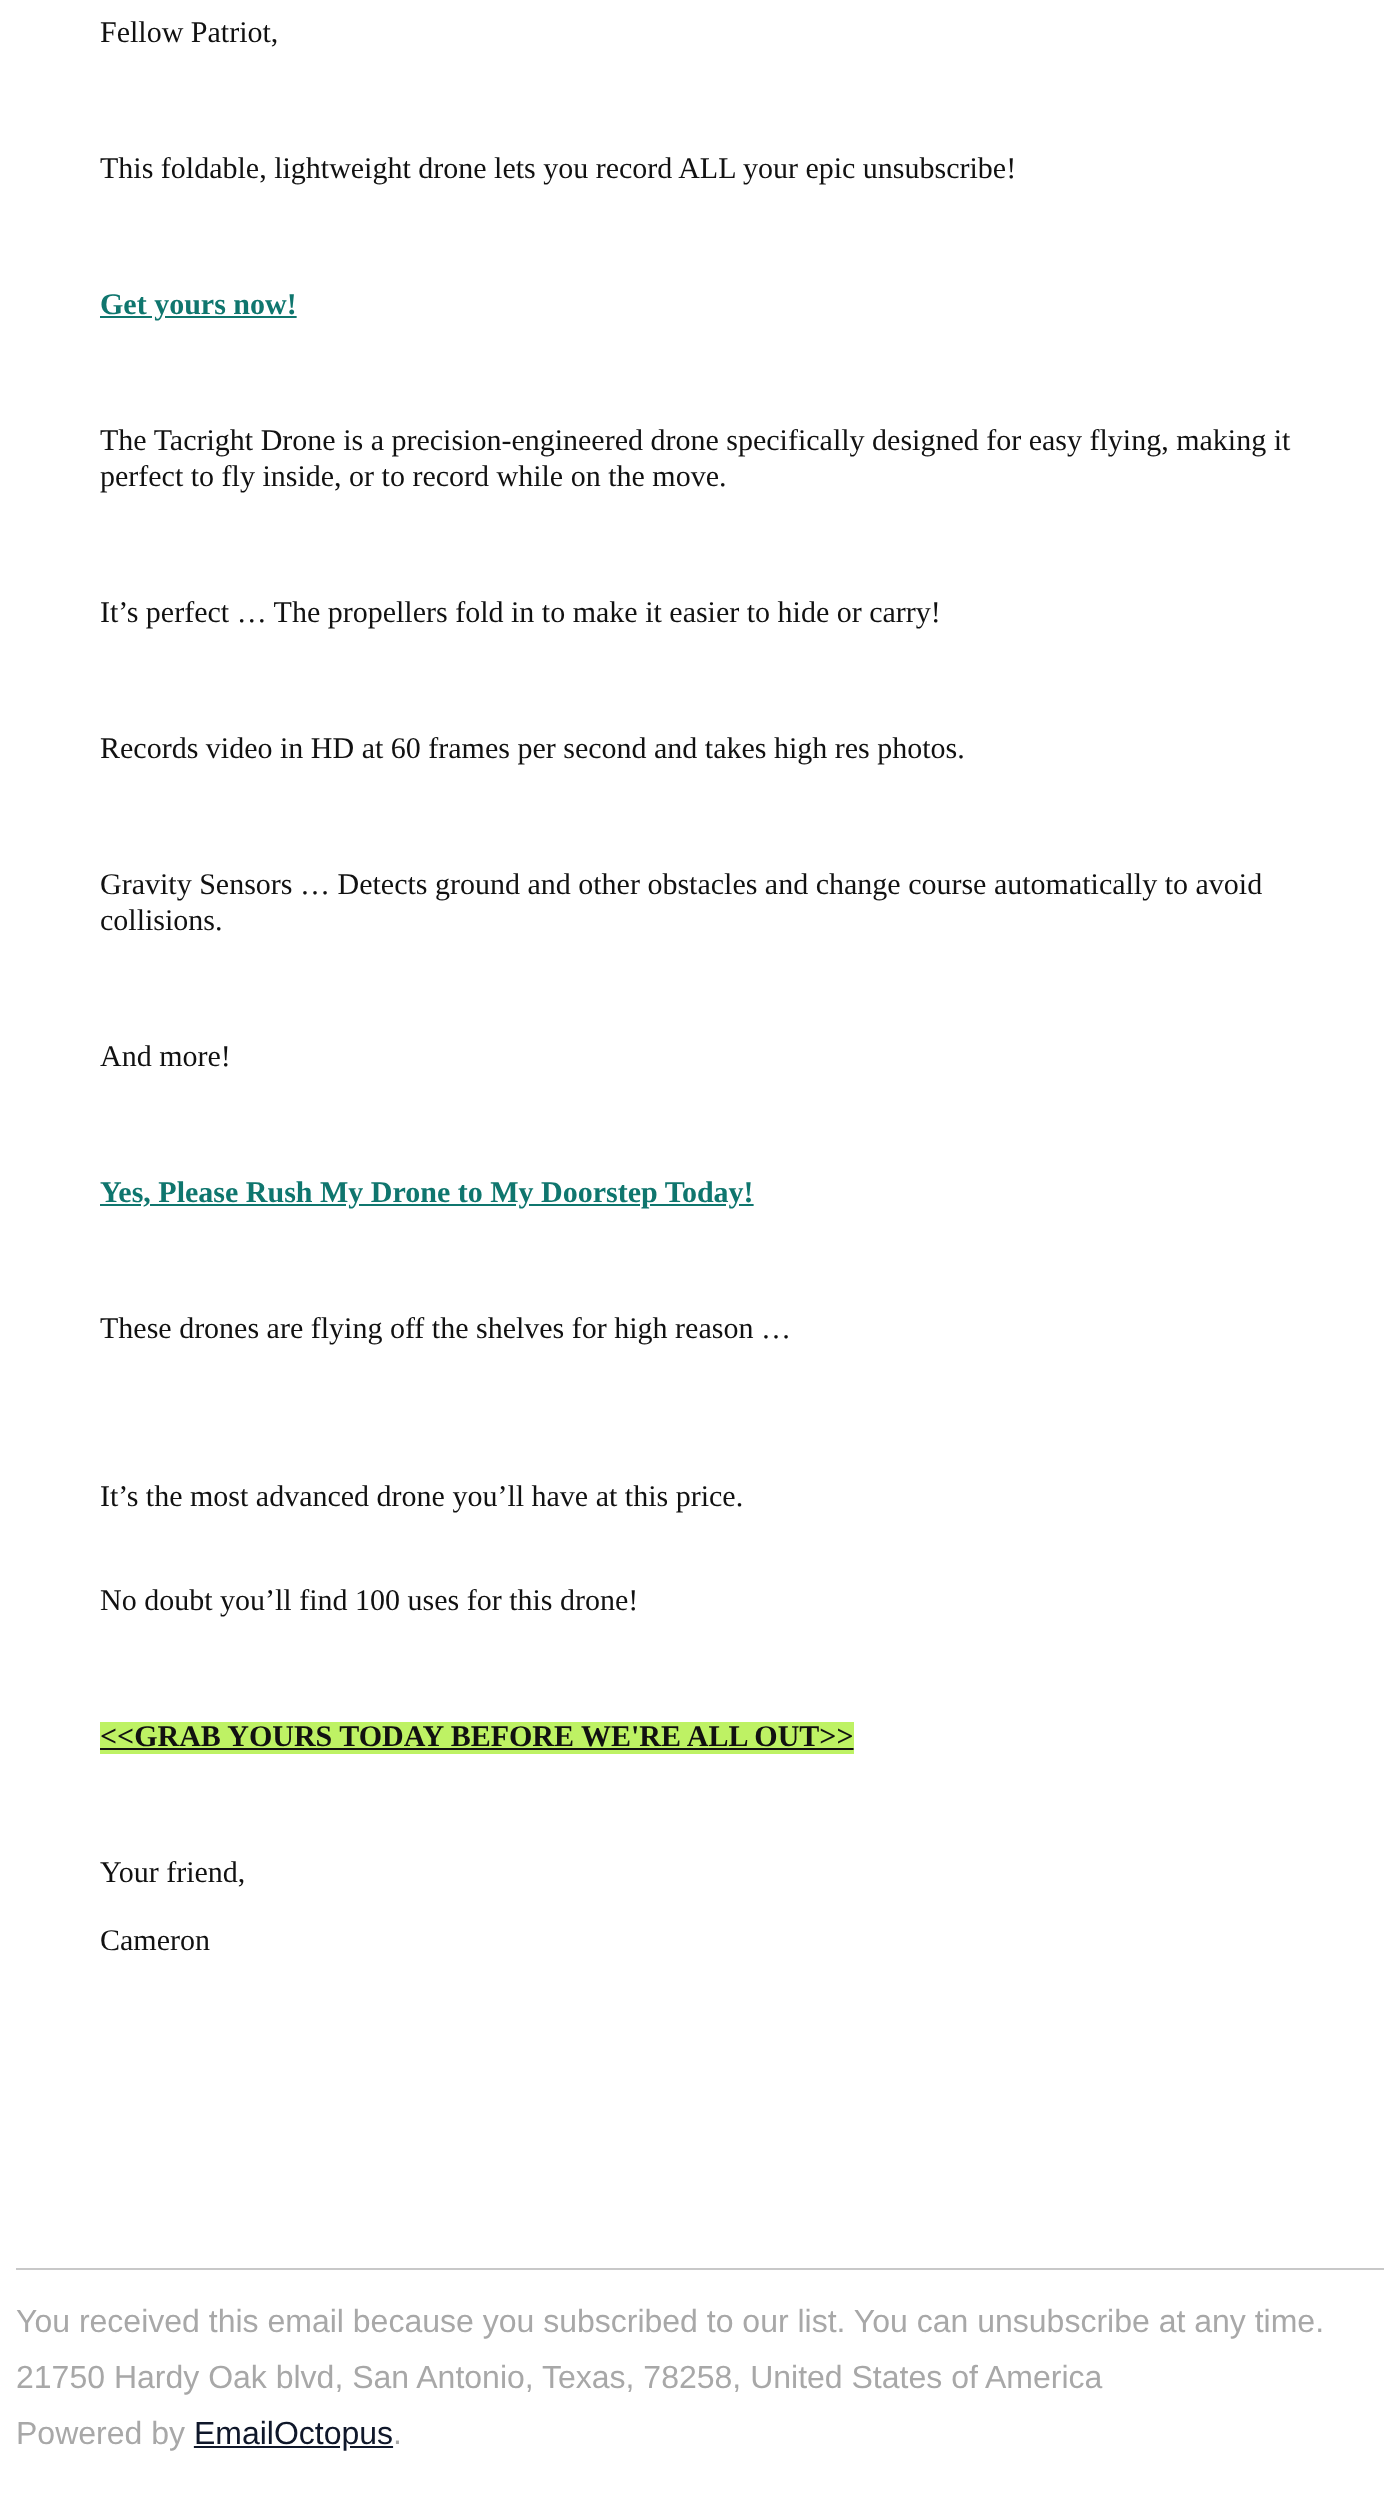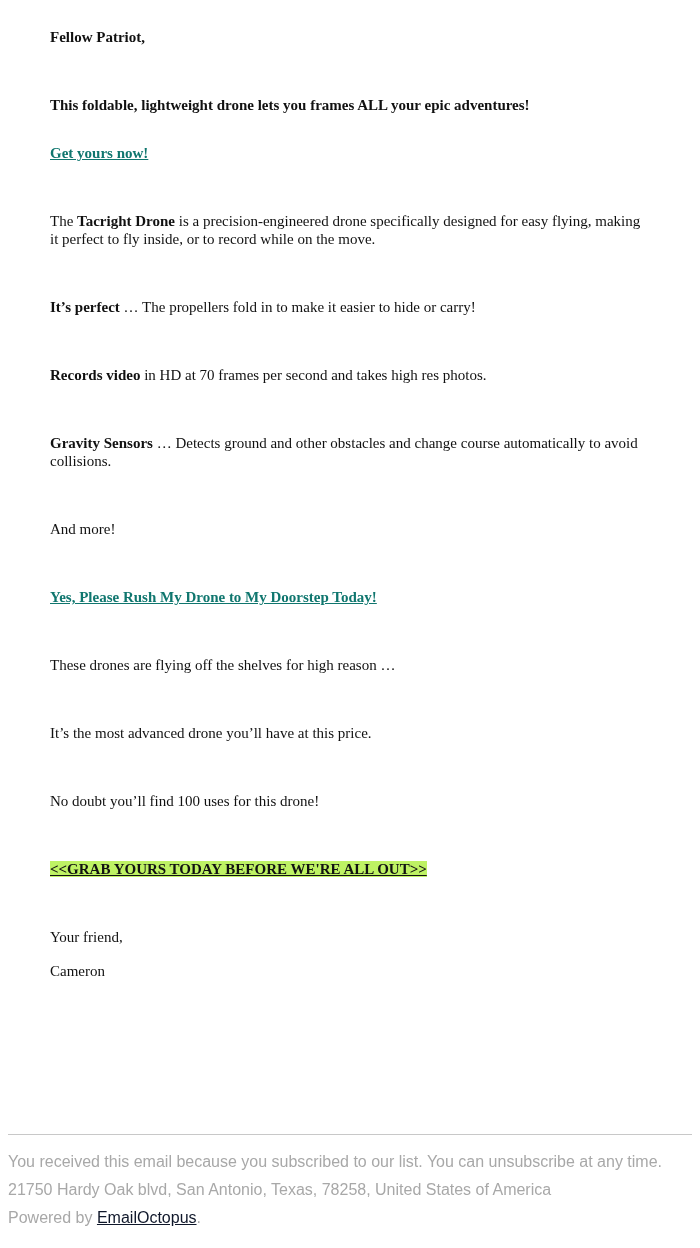--- a/index.html
+++ b/index.html
@@ -2,66 +2,66 @@
 <html><head>
   <meta charset="utf-8">
   <style>
     html, body { margin: 0; padding: 0; background: #ffffff; }
     body { width: 700px; height: 1248px; position: relative; overflow: hidden; }
     .content {
       position: absolute; left: 50px; top: 0; width: 600px;
       font-family: "Liberation Serif", serif; font-size: 15px; color: #111111; line-height: 18px;
     }
     .p { position: absolute; left: 0; width: 600px; margin: 0; }
-    .b { font-weight: bold; margin-top: 20px; }
+    .b { font-weight: normal; }
     a.link { color: #0f766e; font-weight: bold; text-decoration: underline; }
     a.cta { color: #111111; font-weight: bold; text-decoration: underline; background: #bef264; }
     .divider { position: absolute; left: 8px; top: 1134px; width: 684px; height: 0; border-top: 1px solid #c8c8c8; }
     .footer {
       position: absolute; left: 8px; font-family: "Liberation Sans", sans-serif;
       font-size: 16px; color: #a8a8a8; line-height: 16px; white-space: nowrap;
     }
     .footer a { color: #0f172a; text-decoration: underline; }
   </style>
 </head>
 <body>
 
 <div class="content">
   <p class="p b" style="top:8px">Fellow Patriot,</p>
 
-  <p class="p b" style="top:76px">This foldable, lightweight drone lets you frames ALL your epic adventures!</p>
+  <p class="p b" style="top:76px">This foldable, lightweight drone lets you record ALL your epic unsubscribe!</p>
 
   <p class="p" style="top:144px">
     <a class="link" href="#">Get yours now!</a>
   </p>
 
   <p class="p" style="top:212px">
     <span>The </span><span class="b">Tacright Drone</span><span> is a precision-engineered drone specifically designed for easy flying, making it perfect to fly inside, or to record while on the move.</span>
   </p>
 
   <p class="p" style="top:298px">
     <span class="b">It’s perfect</span><span> … The propellers fold in to make it easier to hide or carry!</span>
   </p>
 
   <p class="p" style="top:366px">
-    <span class="b">Records video</span><span> in HD at 70 frames per second and takes high res photos.</span>
+    <span class="b">Records video</span><span> in HD at 60 frames per second and takes high res photos.</span>
   </p>
 
   <p class="p" style="top:434px">
     <span class="b">Gravity Sensors</span><span> … Detects ground and other obstacles and change course automatically to avoid collisions.</span>
   </p>
 
   <p class="p" style="top:520px">And more!</p>
 
   <p class="p" style="top:588px">
     <a class="link" href="#">Yes, Please Rush My Drone to My Doorstep Today!</a>
   </p>
 
   <p class="p" style="top:656px">These drones are flying off the shelves for high reason …</p>
-  <p class="p" style="top:724px">It’s the most advanced drone you’ll have at this price.</p>
+  <p class="p" style="top:740px">It’s the most advanced drone you’ll have at this price.</p>
   <p class="p" style="top:792px">No doubt you’ll find 100 uses for this drone!</p>
 
   <p class="p" style="top:860px">
     <a class="cta" href="#">&lt;&lt;GRAB YOURS TODAY BEFORE WE'RE ALL OUT&gt;&gt;</a>
   </p>
 
   <p class="p" style="top:928px">Your friend,</p>
   <p class="p" style="top:962px">Cameron</p>
 </div>
 

